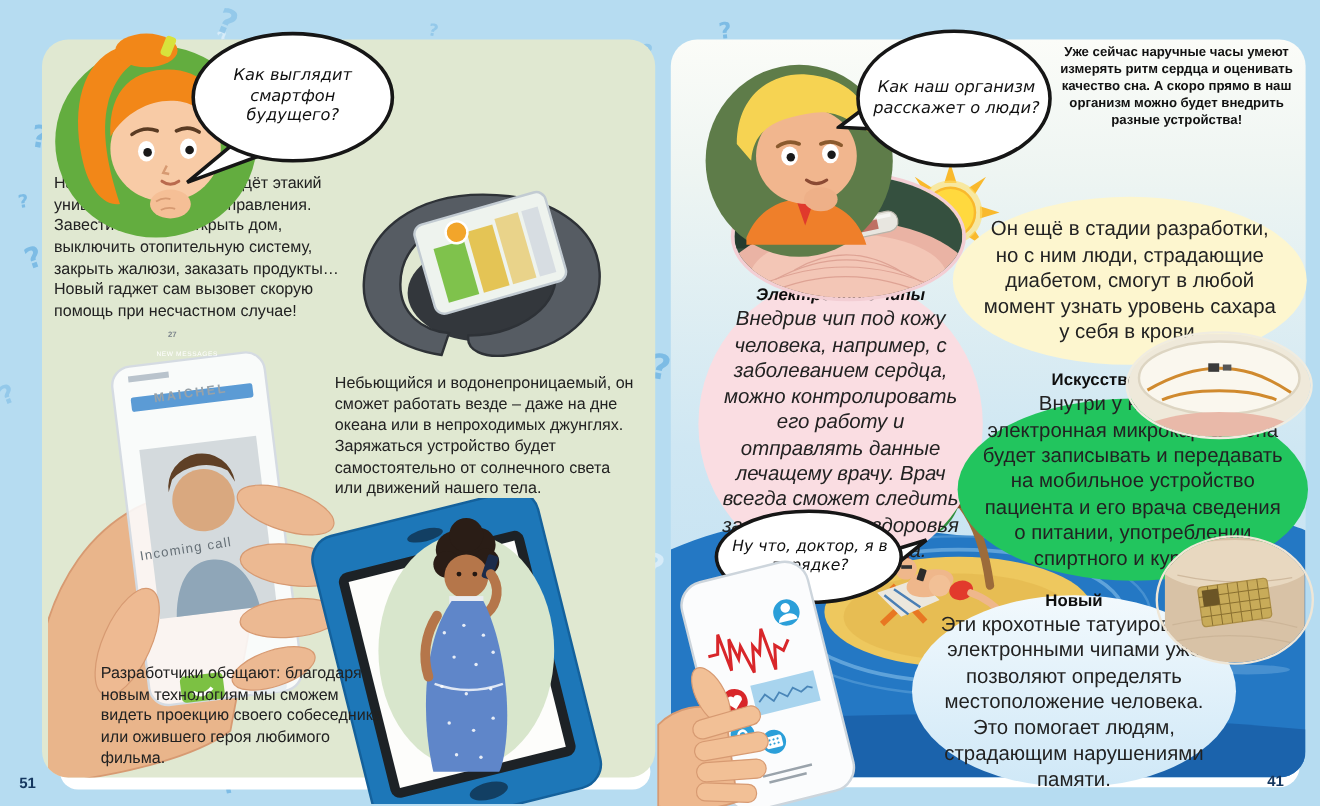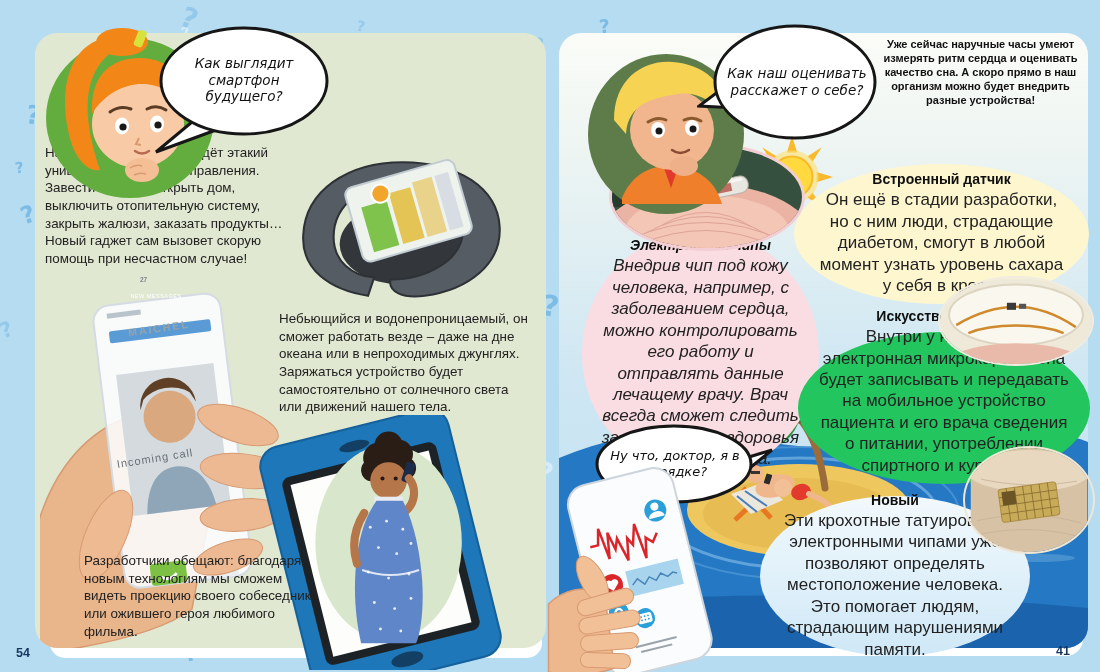--- a/index.html
+++ b/index.html
@@ -262,21 +262,21 @@
 
   <div class="speech" style="left:150px;top:24px;width:180px;height:132px;">
     <svg viewBox="0 0 180 132">
       <polygon points="42,98 6,128 66,106" fill="#ffffff" stroke="#161616" stroke-width="3"></polygon>
       <ellipse cx="94" cy="57" rx="83" ry="53" fill="#ffffff" stroke="#161616" stroke-width="3"></ellipse>
       <polygon points="44,96 64,104 56,84" fill="#ffffff"></polygon>
     </svg>
     <div class="speech-text" style="left:18px;top:8px;width:152px;height:96px;">Как выглядит смартфон будущего?</div>
   </div>
 
-  <div class="pagenum" style="left:16px;top:646px;">54</div>
+  <div class="pagenum" style="left:16px;top:646px;">51</div>
 
   <div class="panel panel-right">
 
     <svg class="abs" style="left:0;bottom:0;" width="529" height="260" viewBox="0 0 529 260">
       <path d="M0,70 C70,40 140,38 200,52 C280,70 340,46 410,40 C460,35 505,44 529,54 L529,260 L0,260 Z" fill="#2478c4"></path>
       <path d="M0,260 L0,216 C180,202 380,206 529,220 L529,260 Z" fill="#1a5fa8" opacity="0.85"></path>
       <g fill="#6ba9dd" opacity="0.5">
         <ellipse cx="80" cy="95" rx="36" ry="4"></ellipse>
           <ellipse cx="150" cy="80" rx="28" ry="3"></ellipse>
         <ellipse cx="460" cy="75" rx="30" ry="4"></ellipse>
@@ -336,21 +336,20 @@
         <polygon points="69,11 60,25 55,20"></polygon>
       <polygon points="11,69 20,55 25,60"></polygon>
         <polygon points="69,69 55,60 60,55"></polygon>
     </g>
     <circle cx="40" cy="40" r="26" fill="#ffe06a" opacity="0.6"></circle>
     <circle cx="40" cy="40" r="20" fill="#ffd93e" stroke="#f9b92d" stroke-width="2"></circle>
   </svg>
 
   <div class="oval" style="left:794px;top:164px;width:295px;height:140px;background:#fdf6cf;">
     <div style="padding:8px 20px;">
-      <div class="oval-title">Встроенный датчик</div>
       <div class="oval-text">Он ещё в стадии разработки, но с ним люди, страдающие диабетом, смогут в любой момент узнать уровень сахара у себя в крови.</div>
     </div>
   </div>
 
   <div class="oval" style="left:582px;top:231px;width:237px;height:245px;background:#fadde2;">
     <div style="padding:10px 14px;font-style:italic;">
       <div class="oval-title">Электронные чипы</div>
       <div class="oval-text">Внедрив чип под кожу человека, например, с заболеванием сердца, можно контролировать его работу и отправлять данные лечащему врачу. Врач всегда сможет следить за состоянием здоровья своего пациента.</div>
     </div>
   </div>
@@ -440,21 +439,21 @@
     <path d="M88,104 q8,6 17,0" stroke="#8a4a33" stroke-width="2.5" fill="none" stroke-linecap="round"></path>
     <ellipse cx="100" cy="120" rx="14" ry="10" fill="#eeb088"></ellipse>
   </svg>
 
   <div class="speech" style="left:697px;top:22px;width:182px;height:122px;">
     <svg viewBox="0 0 182 122">
       <polygon points="34,60 2,84 40,86" fill="#ffffff" stroke="#161616" stroke-width="3"></polygon>
       <ellipse cx="98" cy="60" rx="80" ry="56" fill="#ffffff" stroke="#161616" stroke-width="3"></ellipse>
       <polygon points="36,62 38,84 52,72" fill="#ffffff"></polygon>
     </svg>
-    <div class="speech-text" style="left:30px;top:8px;width:140px;height:104px;">Как наш оценивать расскажет о себе?</div>
+    <div class="speech-text" style="left:30px;top:8px;width:140px;height:104px;">Как наш организм расскажет о люди?</div>
   </div>
 
   <div class="speech" style="left:594px;top:422px;width:180px;height:86px;">
     <svg viewBox="0 0 180 86">
       <polygon points="132,42 178,28 136,62" fill="#ffffff" stroke="#161616" stroke-width="3"></polygon>
       <ellipse cx="80" cy="42" rx="77" ry="38" fill="#ffffff" stroke="#161616" stroke-width="3"></ellipse>
       <polygon points="130,44 136,58 144,40" fill="#ffffff"></polygon>
     </svg>
     <div class="speech-text" style="left:12px;top:10px;width:138px;height:64px;font-size:13px;">Ну что, доктор, я в порядке?</div>
   </div>

